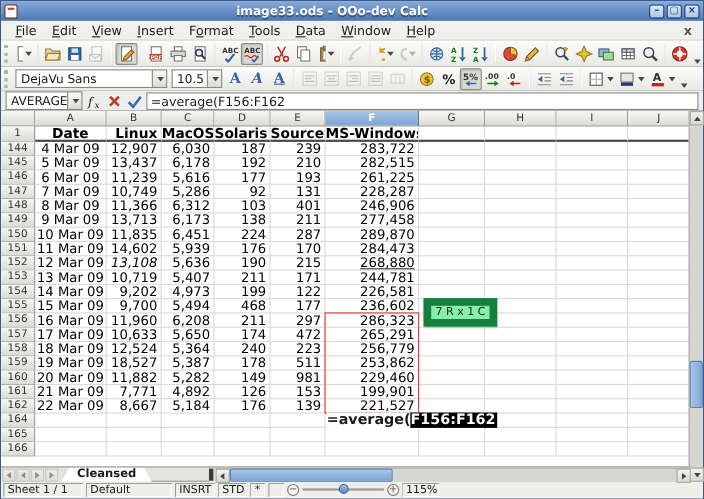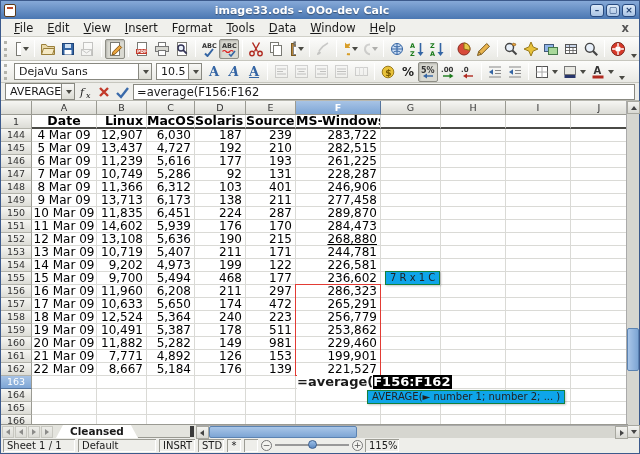--- a/index.html
+++ b/index.html
@@ -57,21 +57,21 @@
   .grow { display:flex; height:13px; }
   .grow.hdr { height:14px; }
   .rowh { width:31px; background:linear-gradient(#f6f6f3,#dcdcd6); border-right:1px solid #9a9a92; border-bottom:1px solid #b2b2aa; font-size:9.5px; text-align:center; color:#333; flex:0 0 auto; line-height:12px; }
   .grow.hdr .rowh { line-height:13px; }
   .rowh.sel { background:linear-gradient(#a7c3e5,#7ea6d6); color:#fff; border-bottom-color:#55759e; }
   .cell { border-right:1px solid #dadad6; border-bottom:1px solid #dadad6; font-size:12px; line-height:12px; text-align:right; padding:0 3px 0 0; white-space:nowrap; overflow:hidden; flex:0 0 auto; color:#000; }
   .cell.c0 { text-align:center; padding:0; }
   .grow.hdr .cell { font-weight:bold; border-bottom:2px solid #4a4a46; font-size:12.5px; line-height:12px; }
 
   .range-sel { position:absolute; border:1.5px solid #e23b34; pointer-events:none; }
-  .tip { position:absolute; background:#0ea5e9; border:1px solid #15803d; font-size:10px; line-height:12px; padding:0 4px; color:#222; white-space:nowrap; box-shadow:1px 1px 2px rgba(0,0,0,.22); }
+  .tip { position:absolute; background:#86efac; border:7px solid #15803d; font-size:10px; line-height:12px; padding:0 4px; color:#222; white-space:nowrap; box-shadow:1px 1px 2px rgba(0,0,0,.22); }
   #formula-edit { position:absolute; left:296px; top:274px; height:14px; display:flex; font-weight:bold; font-size:13px; line-height:14px; white-space:pre; background:#fff; }
   #formula-edit .fsel { background:#000; color:#fff; }
   #formula-edit .caret { width:2px; background:#000; }
 
   
   #vscroll { position:absolute; right:0; top:0; width:13px; height:337px; background:#d6d6d0; border-left:1px solid #aaa; }
   .sbtn { position:absolute; left:0; width:13px; height:13px; background:linear-gradient(#f4f4f1,#d8d8d2); border:1px solid #a8a8a0; display:flex; align-items:center; justify-content:center; }
   .tri-up { width:0;height:0;border-left:3px solid transparent;border-right:3px solid transparent;border-bottom:4px solid #444; }
   .tri-dn { width:0;height:0;border-left:3px solid transparent;border-right:3px solid transparent;border-top:4px solid #444; }
   .tri-lf { width:0;height:0;border-top:3px solid transparent;border-bottom:3px solid transparent;border-right:4px solid #444; }
@@ -517,21 +517,21 @@
             <div class="cell c5" style="width: 85px;">283,722</div>
             <div class="cell c6" style="width: 60px;"></div>
             <div class="cell c7" style="width: 65px;"></div>
             <div class="cell c8" style="width: 65px;"></div>
             <div class="cell c9" style="width: 57px;"></div>
           </div>
           <div class="grow">
             <div class="rowh">145</div>
             <div class="cell c0" style="width: 65px;">5 Mar 09</div>
             <div class="cell c1" style="width: 50px;">13,437</div>
-            <div class="cell c2" style="width: 48px;">4,727</div>
+            <div class="cell c2" style="width: 48px;">6,178</div>
             <div class="cell c3" style="width: 51px;">192</div>
             <div class="cell c4" style="width: 50px;">210</div>
             <div class="cell c5" style="width: 85px;">282,515</div>
             <div class="cell c6" style="width: 60px;"></div>
             <div class="cell c7" style="width: 65px;"></div>
             <div class="cell c8" style="width: 65px;"></div>
             <div class="cell c9" style="width: 57px;"></div>
           </div>
           <div class="grow">
             <div class="rowh">146</div>
@@ -607,21 +607,21 @@
             <div class="cell c4" style="width: 50px;">170</div>
             <div class="cell c5" style="width: 85px;">284,473</div>
             <div class="cell c6" style="width: 60px;"></div>
             <div class="cell c7" style="width: 65px;"></div>
             <div class="cell c8" style="width: 65px;"></div>
             <div class="cell c9" style="width: 57px;"></div>
           </div>
           <div class="grow">
             <div class="rowh">152</div>
             <div class="cell c0" style="width: 65px;">12 Mar 09</div>
-            <div class="cell c1" style="width: 50px;">13,108</div>
+            <div class="cell c1" style="width: 50px; font-style: italic;">13,108</div>
             <div class="cell c2" style="width: 48px;">5,636</div>
             <div class="cell c3" style="width: 51px;">190</div>
             <div class="cell c4" style="width: 50px;">215</div>
             <div class="cell c5" style="width: 85px; text-decoration: underline;">268,880</div>
             <div class="cell c6" style="width: 60px;"></div>
             <div class="cell c7" style="width: 65px;"></div>
             <div class="cell c8" style="width: 65px;"></div>
             <div class="cell c9" style="width: 57px;"></div>
           </div>
           <div class="grow">
@@ -698,21 +698,21 @@
             <div class="cell c4" style="width: 50px;">223</div>
             <div class="cell c5" style="width: 85px;">256,779</div>
             <div class="cell c6" style="width: 60px;"></div>
             <div class="cell c7" style="width: 65px;"></div>
             <div class="cell c8" style="width: 65px;"></div>
             <div class="cell c9" style="width: 57px;"></div>
           </div>
           <div class="grow">
             <div class="rowh">159</div>
             <div class="cell c0" style="width: 65px;">19 Mar 09</div>
-            <div class="cell c1" style="width: 50px;">10,491</div>
+            <div class="cell c1" style="width: 50px;">18,527</div>
             <div class="cell c2" style="width: 48px;">5,387</div>
             <div class="cell c3" style="width: 51px;">178</div>
             <div class="cell c4" style="width: 50px;">511</div>
             <div class="cell c5" style="width: 85px;">253,862</div>
             <div class="cell c6" style="width: 60px;"></div>
             <div class="cell c7" style="width: 65px;"></div>
             <div class="cell c8" style="width: 65px;"></div>
             <div class="cell c9" style="width: 57px;"></div>
           </div>
           <div class="grow">
@@ -748,33 +748,20 @@
             <div class="cell c2" style="width: 48px;">5,184</div>
             <div class="cell c3" style="width: 51px;">176</div>
             <div class="cell c4" style="width: 50px;">139</div>
             <div class="cell c5" style="width: 85px;">221,527</div>
             <div class="cell c6" style="width: 60px;"></div>
             <div class="cell c7" style="width: 65px;"></div>
             <div class="cell c8" style="width: 65px;"></div>
             <div class="cell c9" style="width: 57px;"></div>
           </div>
           <div class="grow">
-            <div class="rowh sel">163</div>
-            <div class="cell c0" style="width: 65px;"></div>
-            <div class="cell c1" style="width: 50px;"></div>
-            <div class="cell c2" style="width: 48px;"></div>
-            <div class="cell c3" style="width: 51px;"></div>
-            <div class="cell c4" style="width: 50px;"></div>
-            <div class="cell c5" style="width: 85px;"></div>
-            <div class="cell c6" style="width: 60px;"></div>
-            <div class="cell c7" style="width: 65px;"></div>
-            <div class="cell c8" style="width: 65px;"></div>
-            <div class="cell c9" style="width: 57px;"></div>
-          </div>
-          <div class="grow">
             <div class="rowh">164</div>
             <div class="cell c0" style="width: 65px;"></div>
             <div class="cell c1" style="width: 50px;"></div>
             <div class="cell c2" style="width: 48px;"></div>
             <div class="cell c3" style="width: 51px;"></div>
             <div class="cell c4" style="width: 50px;"></div>
             <div class="cell c5" style="width: 85px;"></div>
             <div class="cell c6" style="width: 60px;"></div>
             <div class="cell c7" style="width: 65px;"></div>
             <div class="cell c8" style="width: 65px;"></div>
@@ -806,21 +793,20 @@
             <div class="cell c8" style="width: 65px;"></div>
             <div class="cell c9" style="width: 57px;"></div>
           </div>
         </div>
 
       <div class="range-sel" id="range-sel" style="left: 294px; top: 183px; width: 86px; height: 92px;"></div>
       <div class="tip" id="tip-size" style="left:384px;top:170px">7 R x 1 C</div>
       <div id="formula-edit">
         <span>=average(</span><span class="fsel">F156:F162</span><span class="caret"></span>
       </div>
-      <div class="tip" id="tip-func" style="left:366px;top:289px">AVERAGE(► number 1; number 2; ... )</div>
     </div>
 
     <div id="vscroll">
       <div class="sbtn" style="top:0">
           <span class="tri-up"></span>
         </div>
       <div id="vthumb"></div>
       <div class="sbtn" style="bottom:0">
           <span class="tri-dn"></span>
         </div>

